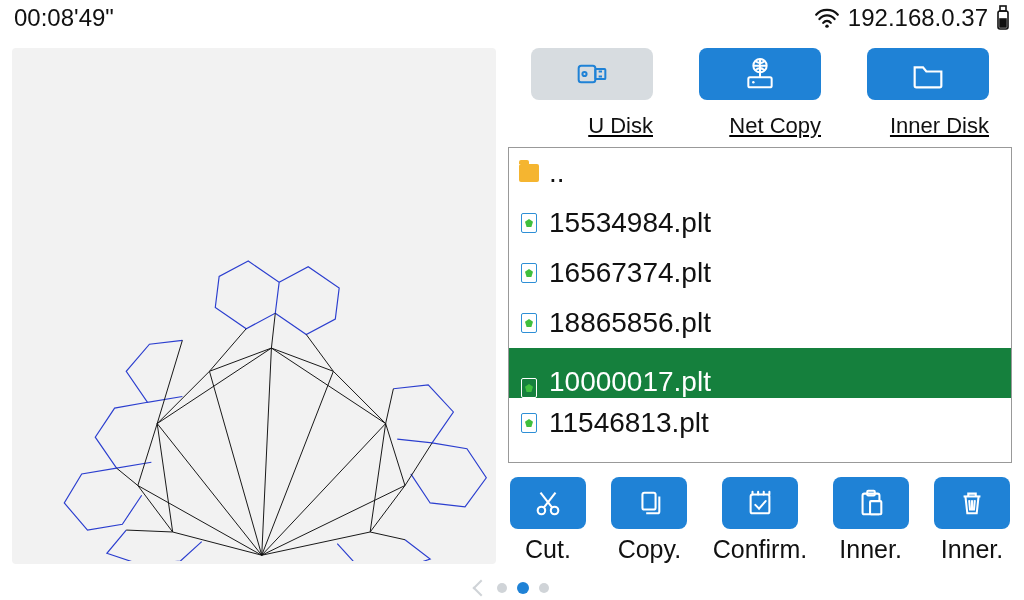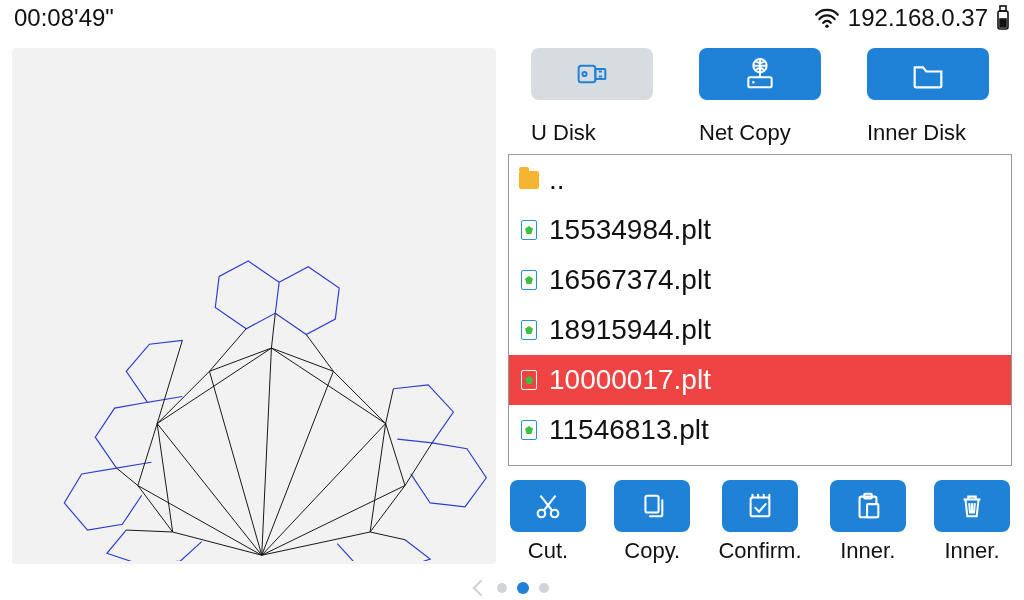--- a/index.html
+++ b/index.html
@@ -7,42 +7,42 @@
   .statusbar { height: 36px; display: flex; align-items: center; padding: 0 14px; font-size: 24px; color: #111; }
   .statusbar .spacer { flex: 1; }
   .statusbar .wifi { margin-right: 8px; display: inline-flex; }
   .statusbar .batt { margin-left: 8px; display: inline-flex; }
   .main { display: flex; height: 540px; }
   .left { width: 502px; height: 100%; padding: 12px 6px 12px 12px; position: relative; }
   .preview { width: 100%; height: 100%; background: #f2f2f2; border-radius: 4px; position: relative; overflow: hidden; }
   .preview svg { position: absolute; inset: 0; }
   .right { flex: 1; padding: 12px 12px 12px 6px; display: flex; flex-direction: column; }
   .sourcebar { display: flex; gap: 46px; justify-content: center; margin-bottom: 8px; }
-  .src { display: flex; flex-direction: column; align-items: flex-start; gap: 20px; cursor: pointer; }
+  .src { display: flex; flex-direction: column; align-items: flex-end; gap: 13px; cursor: pointer; text-decoration: underline; }
   .src .btn { width: 122px; height: 52px; border-radius: 8px; display: flex; align-items: center; justify-content: center; }
   .src .btn svg { width: 40px; height: 40px; }
   .src .lbl { font-size: 22px; color: #111; }
   .src.inactive .btn { background: #d7dce0; }
   .src.active .btn { background: #1f82d6; }
   .src.inactive .btn svg { stroke: #1f82d6; fill: none; }
   .src.active .btn svg { stroke: #fff; fill: none; }
   .filepanel { flex: 1; border: 1px solid #999; background: #fff; overflow: hidden; display: flex; flex-direction: column; }
   .filerow { display: flex; align-items: center; height: 50px; padding: 0 10px; gap: 10px; font-size: 28px; color: #111; cursor: pointer; }
-  .filerow.selected { background: #ef4444; color: #fff; }
+  .filerow.selected { background: #15803d; color: #fff; align-items: flex-end; }
   .filerow .ficon { width: 20px; height: 20px; display: inline-flex; align-items: center; justify-content: center; }
   .folder-icon { width: 22px; height: 18px; background: #f5b530; border-radius: 2px; position: relative; }
   .folder-icon:before { content: ""; position: absolute; top: -4px; left: 0; width: 10px; height: 4px; background: #f5b530; border-radius: 2px 2px 0 0; }
   .plt-icon { width: 16px; height: 20px; border: 1.5px solid #2e8fd6; border-radius: 2px; display: flex; align-items: center; justify-content: center; }
   .plt-icon:after { content: ""; width: 8px; height: 8px; background: #3fbf3f; clip-path: polygon(50% 0,100% 35%,80% 100%,20% 100%,0 35%); }
   .filerow.selected .plt-icon { border-color: #fff; }
   .actionrow { display: flex; justify-content: space-between; margin-top: 14px; padding: 0 2px; }
   .act { display: flex; flex-direction: column; align-items: center; gap: 6px; cursor: pointer; }
   .act .abtn { width: 76px; height: 52px; background: #1f82d6; border-radius: 8px; display: flex; align-items: center; justify-content: center; }
   .act .abtn svg { stroke: #fff; fill: none; stroke-width: 2.2; width: 30px; height: 30px; }
-  .act .albl { font-size: 22px; color: #111; }
+  .act .albl { font-size: 25px; color: #111; }
   .pager { height: 24px; display: flex; align-items: center; justify-content: center; gap: 10px; }
   .dot { width: 10px; height: 10px; border-radius: 50%; background: #d0d4d8; }
   .dot.active { width: 12px; height: 12px; background: #1f82d6; }
   .chev { width: 12px; height: 12px; border-left: 2px solid #cfd3d7; border-bottom: 2px solid #cfd3d7; transform: rotate(45deg); }
 </style>
 </head>
 <body>
 
 <div class="statusbar">
   <span>00:08'49"</span>
@@ -161,21 +161,21 @@
       <div class="filerow">
         <span class="ficon">
             <span class="plt-icon"></span>
           </span>
         <span>16567374.plt</span>
       </div>
       <div class="filerow">
         <span class="ficon">
             <span class="plt-icon"></span>
           </span>
-        <span>18915944.plt</span>
+        <span>18865856.plt</span>
       </div>
       <div class="filerow selected">
         <span class="ficon">
             <span class="plt-icon"></span>
           </span>
         <span>10000017.plt</span>
       </div>
       <div class="filerow">
         <span class="ficon">
             <span class="plt-icon"></span>

